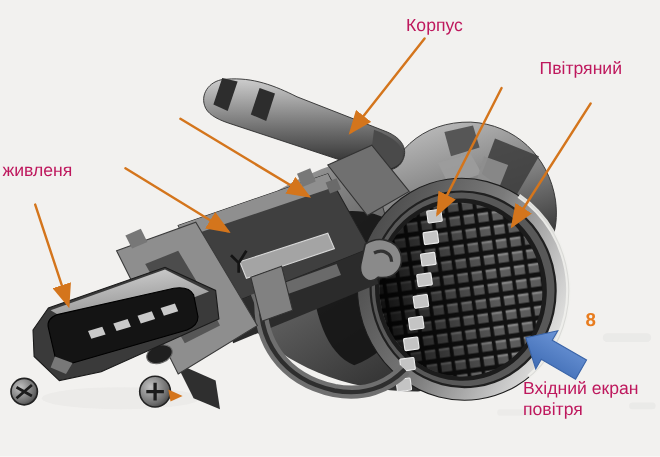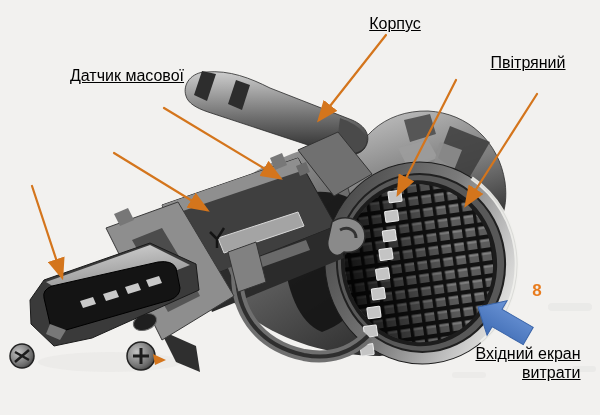--- a/index.html
+++ b/index.html
@@ -4,22 +4,22 @@
 <style>
   html,body{margin:0;padding:0;}
   .stage{
     position:relative;width:600px;height:415px;
     background:#f2f1ef;overflow:hidden;
     font-family:"Liberation Sans",sans-serif;
   }
   .art{position:absolute;left:0;top:0;}
   .callout{
     position:absolute;transform:translateX(-50%);
-    text-align:right;font-size:16px;line-height:19px;
-    color:#000000;white-space:nowrap;text-decoration:underline;
+    text-align:left;font-size:16px;line-height:19px;
+    color:#be185d;white-space:nowrap;
   }
   .callout span{display:block;}
   .flow-num{
     position:absolute;transform:translateX(-50%);
     color:#e87c1e;font-weight:bold;font-size:17px;
   }
 </style>
 </head>
 <body>
 
@@ -191,27 +191,27 @@
   </div>
 
   <div class="callout" style="left:463px;top:41px">
   </div>
 
   <div class="callout" style="left:528px;top:53px">
     <span>Пвітряний</span>
   </div>
 
   <div class="callout" style="left:127px;top:66px">
-    <span>Датчик масової</span>
   </div>
 
 
   <div class="callout" style="left:34px;top:146px">
+    <span>живленя</span>
   </div>
 
   <div class="flow-num" style="left:537px;top:281px">8</div>
 
   <div class="callout" style="left:528px;top:344px">
     <span>Вхідний екран</span>
-    <span>витрати</span>
+    <span>повітря</span>
   </div>
 
 </div>
 
 </body></html>

